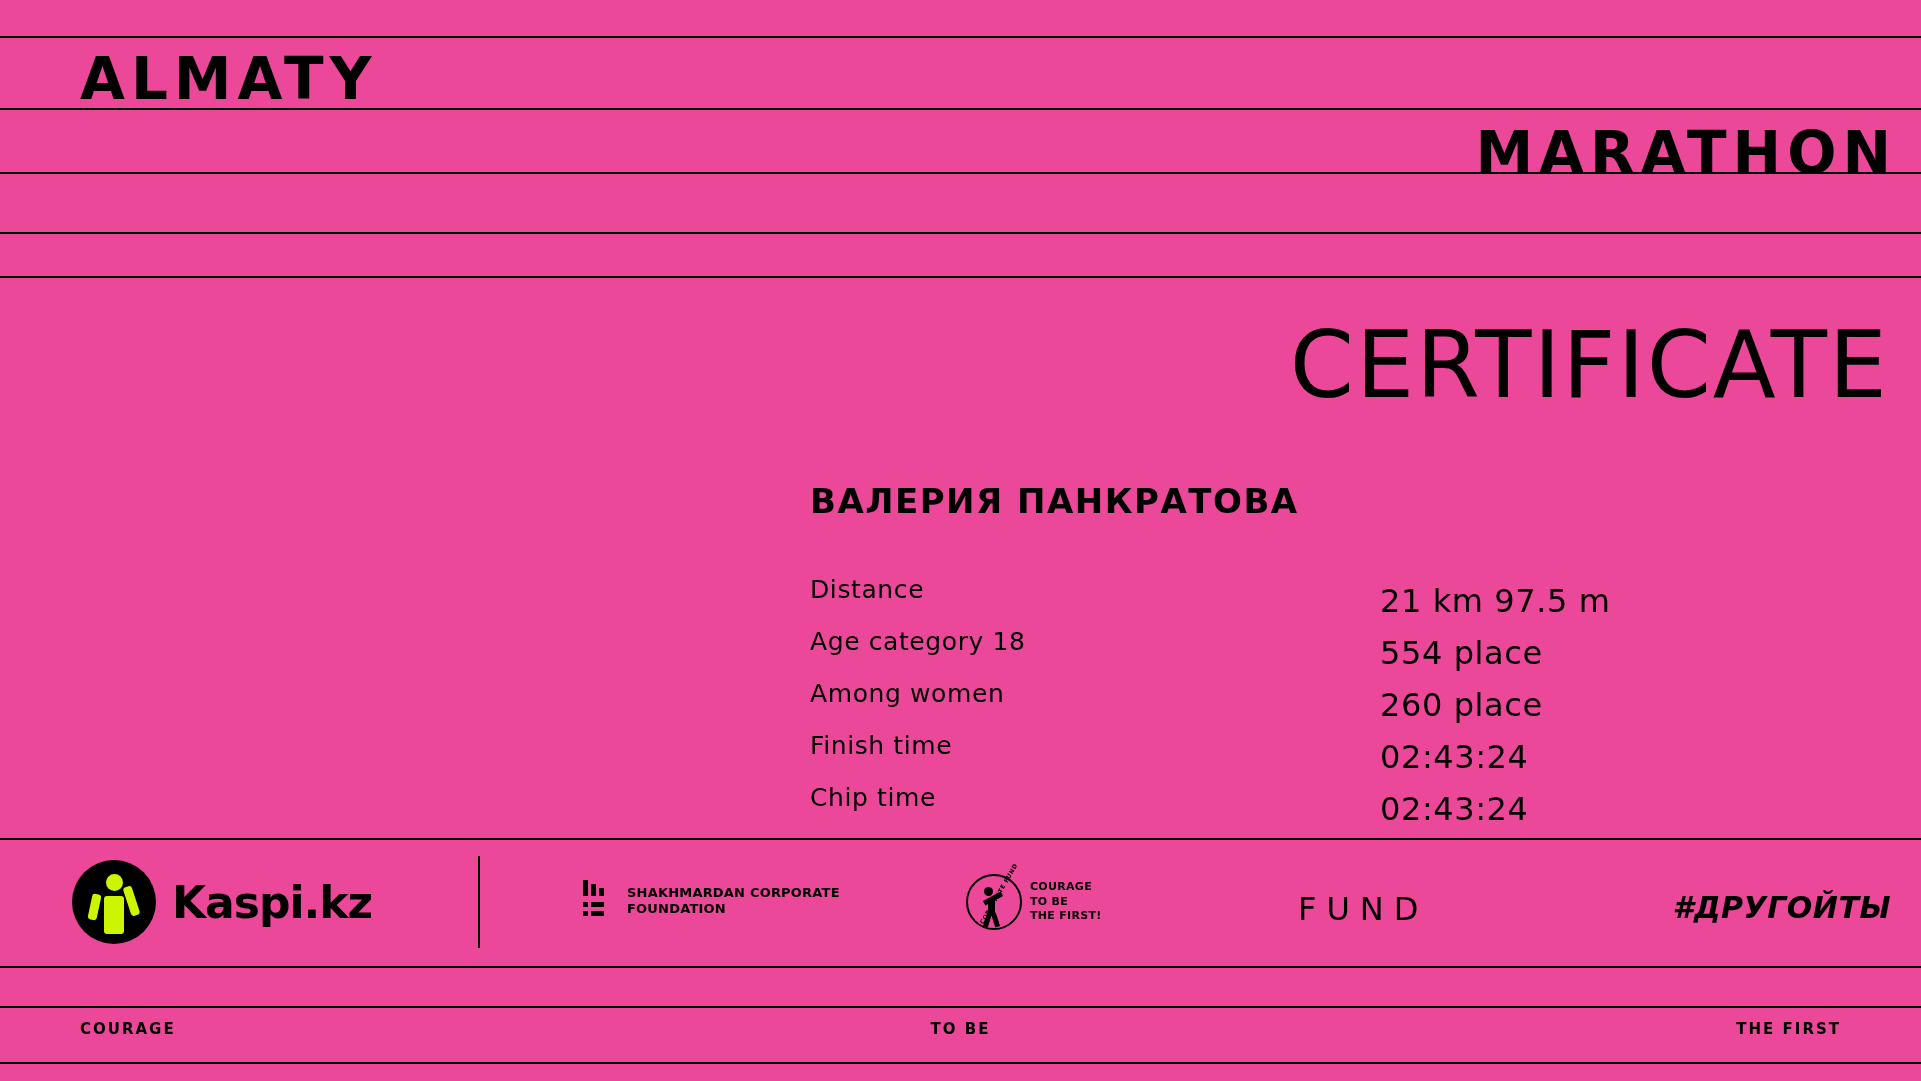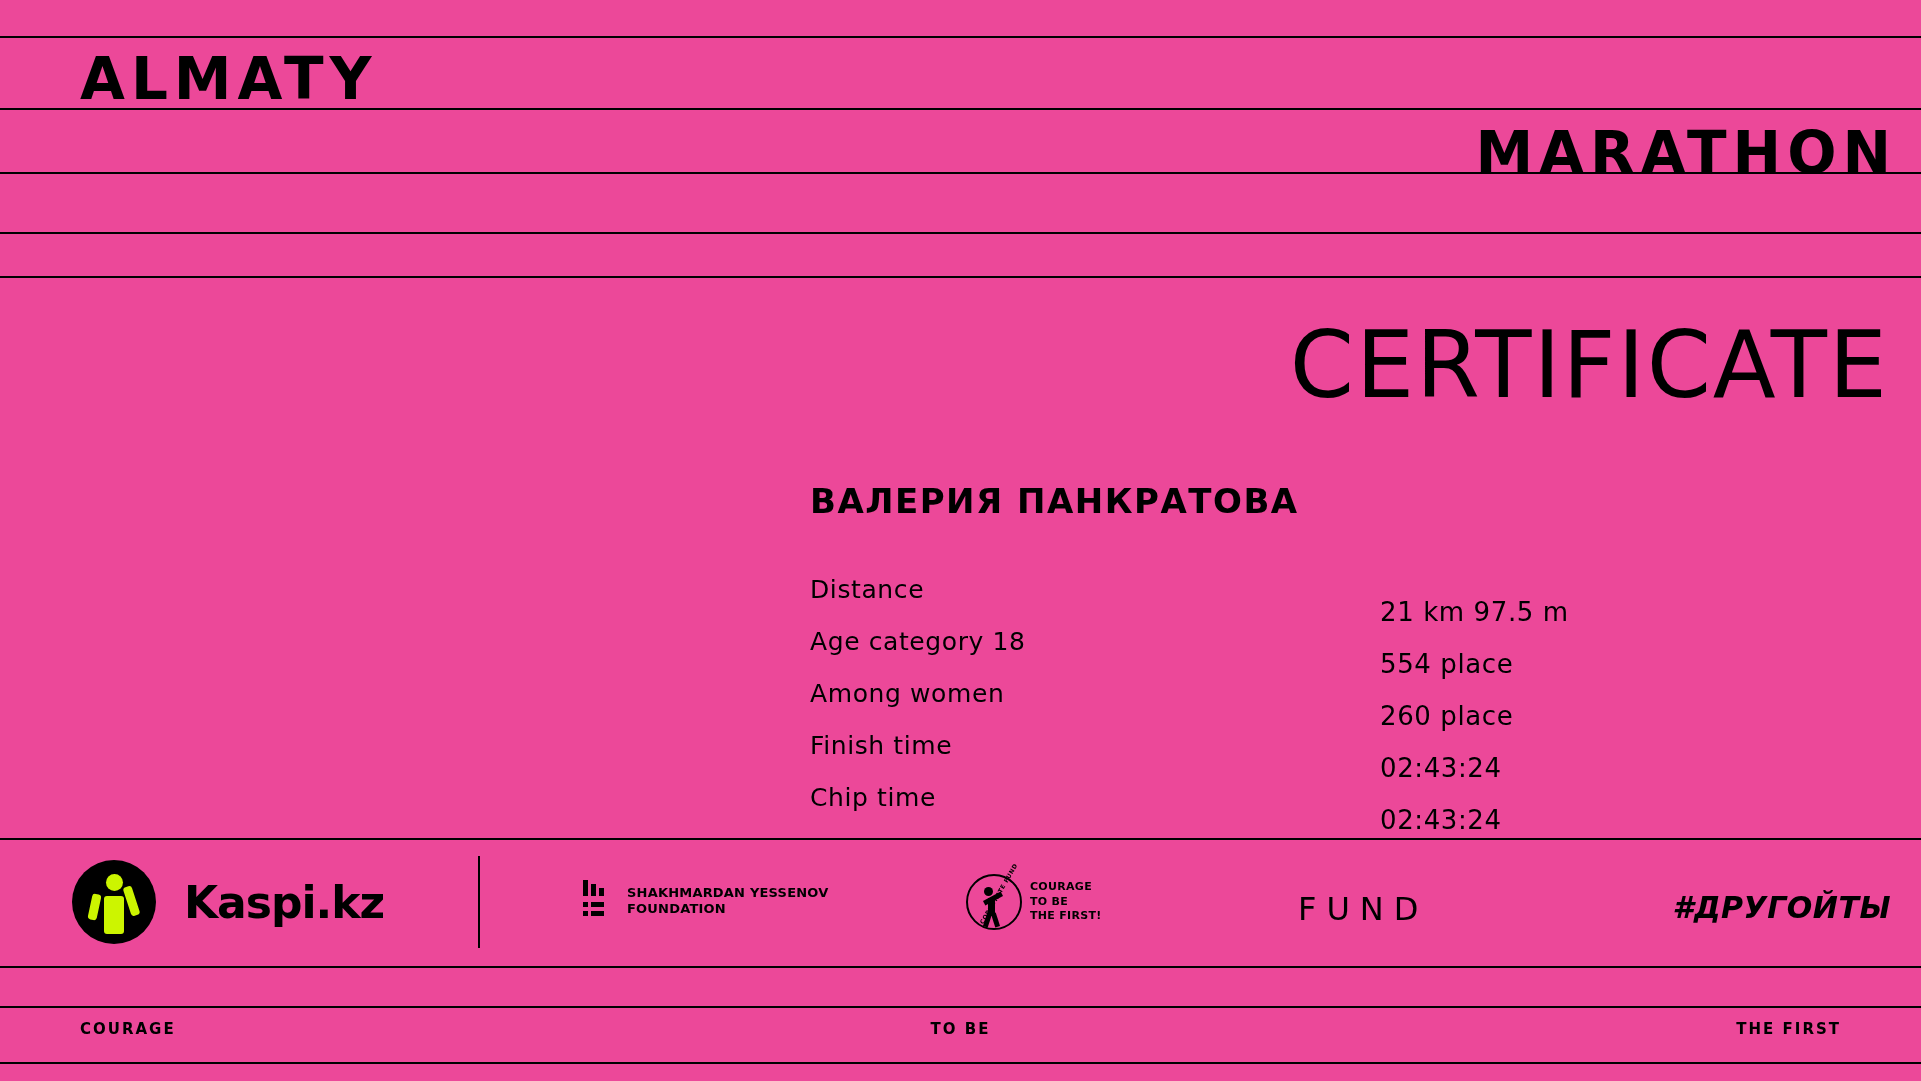--- a/index.html
+++ b/index.html
@@ -114,41 +114,41 @@
     position: absolute;
     left: 0;
     top: 0;
     font-size: 25px;
     letter-spacing: 0.6px;
     font-family: "DejaVu Sans", sans-serif;
   }
   .res-value {
     position: absolute;
     left: 570px;
-    top: 22px;
-    font-size: 26px;
+    top: 7px;
+    font-size: 32px;
     letter-spacing: 0.6px;
     font-family: "DejaVu Sans", sans-serif;
   }
 
   
   .sponsors {
     position: absolute;
     left: 0;
     top: 838px;
     width: 1921px;
     height: 128px;
   }
   .kaspi {
     position: absolute;
     left: 72px;
     top: 22px;
     display: flex;
     align-items: center;
-    gap: 28px;
+    gap: 16px;
   }
   .kaspi-mark {
     width: 84px;
     height: 84px;
     border-radius: 50%;
     background: #000;
     position: relative;
     overflow: hidden;
   }
   .kaspi-mark .fig-head {
@@ -415,21 +415,21 @@
       <span class="yessenov-mark">
         <i style="left:0;top:0;width:5px;height:16px;"></i>
         <i style="left:8px;top:4px;width:5px;height:12px;"></i>
         <i style="left:16px;top:8px;width:5px;height:8px;"></i>
         <i style="left:0;top:22px;width:5px;height:5px;"></i>
         <i style="left:8px;top:22px;width:13px;height:5px;"></i>
         <i style="left:0;top:31px;width:5px;height:5px;"></i>
         <i style="left:8px;top:31px;width:13px;height:5px;"></i>
       </span>
       <span class="yessenov-text">
-        <span>SHAKHMARDAN YESSENOV</span><br>
+        <span>SHAKHMARDAN CORPORATE</span><br>
         <span>FOUNDATION</span>
       </span>
     </div>
 
     <div class="courage-fund">
       <span class="cf-badge">
         <span class="ring"></span>
         <span class="runner-head"></span>
         <span class="runner-arm"></span>
         <span class="runner-body"></span>

